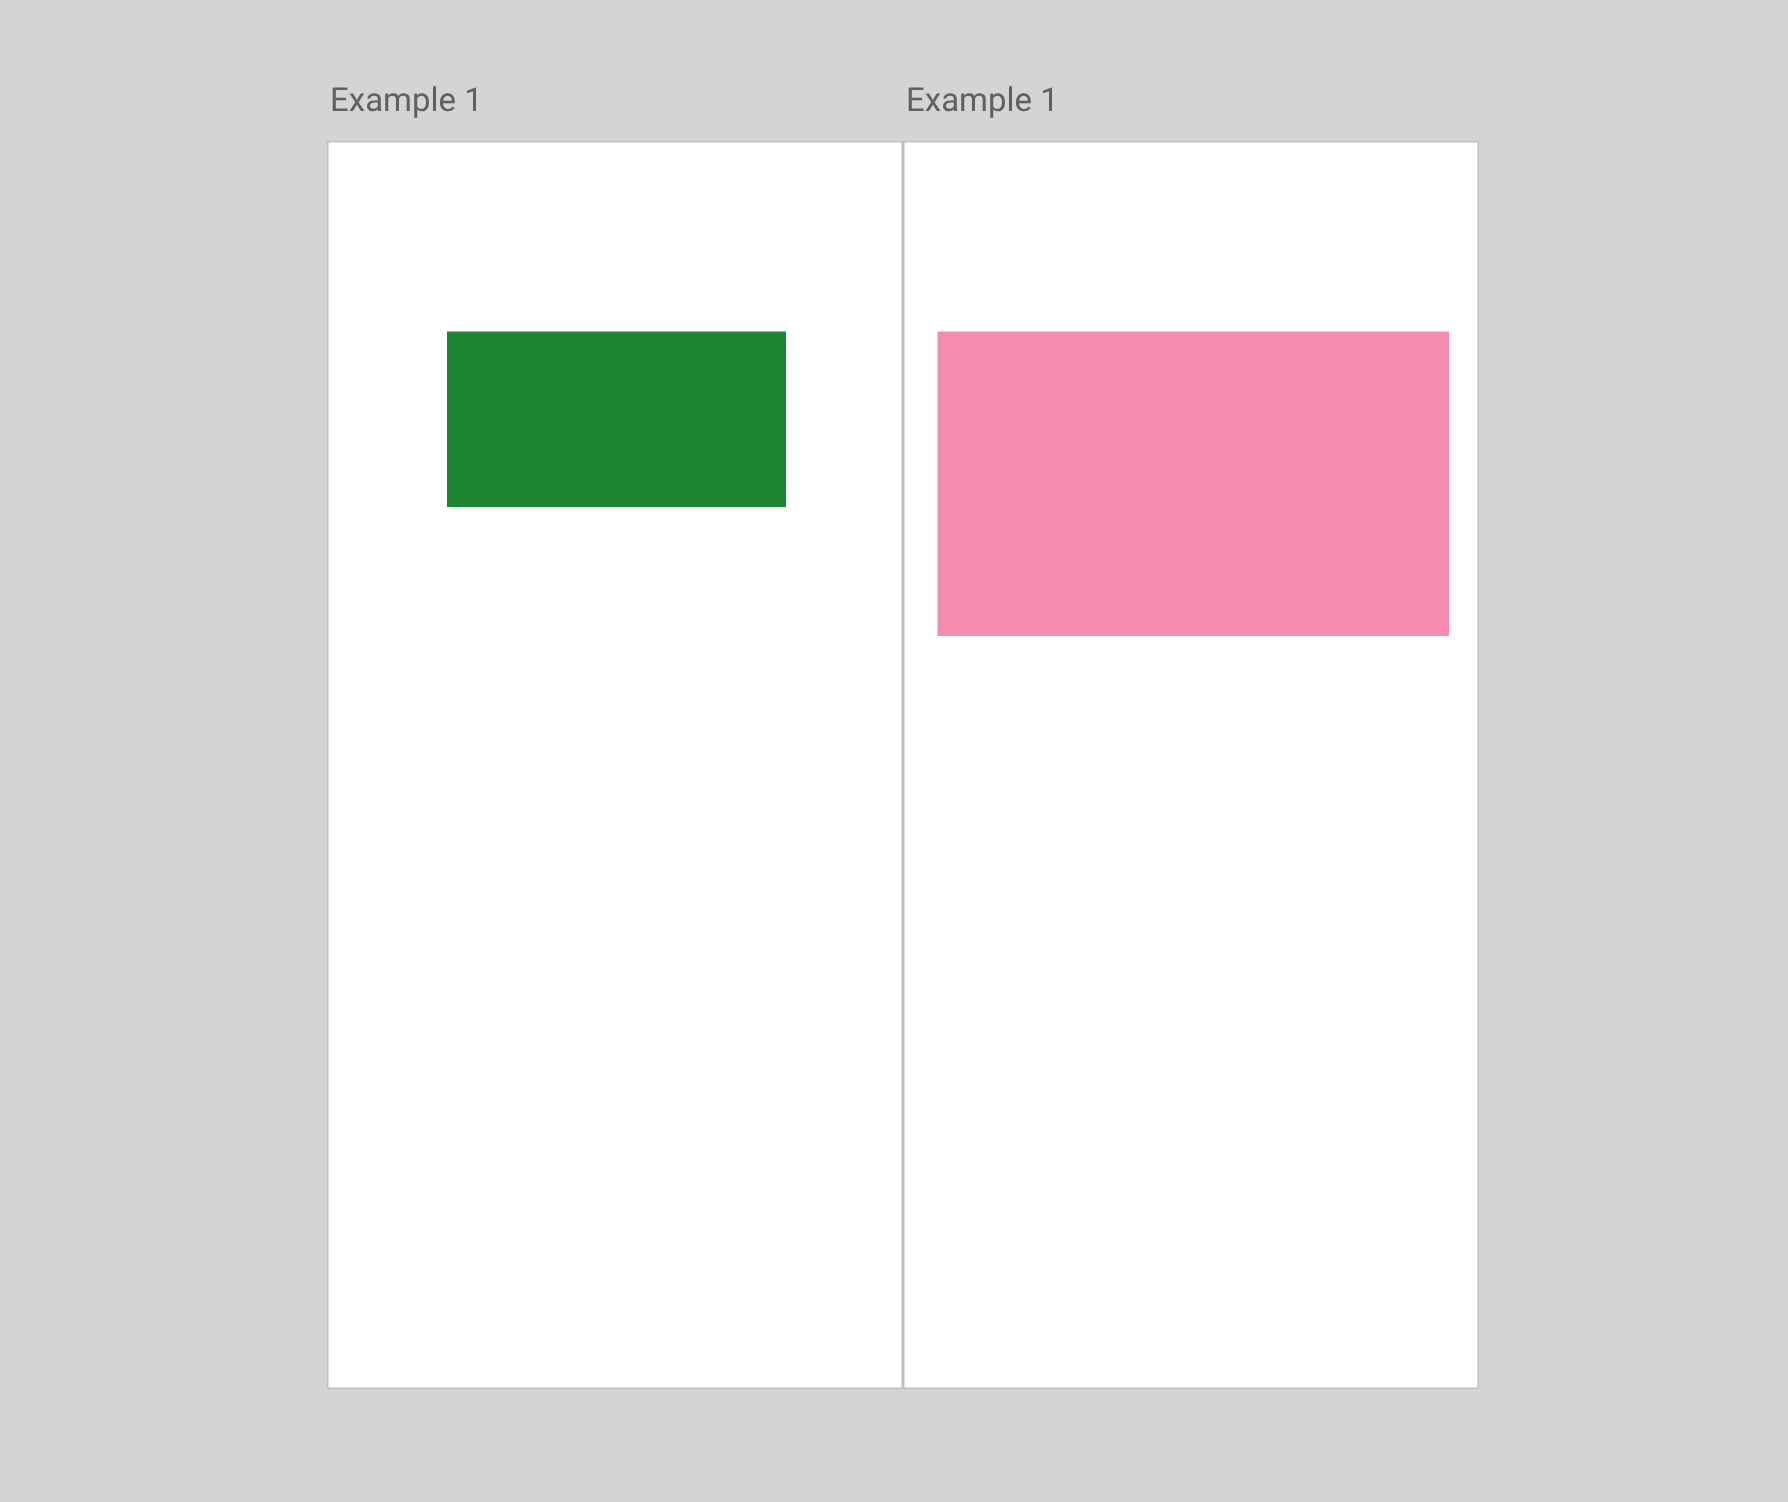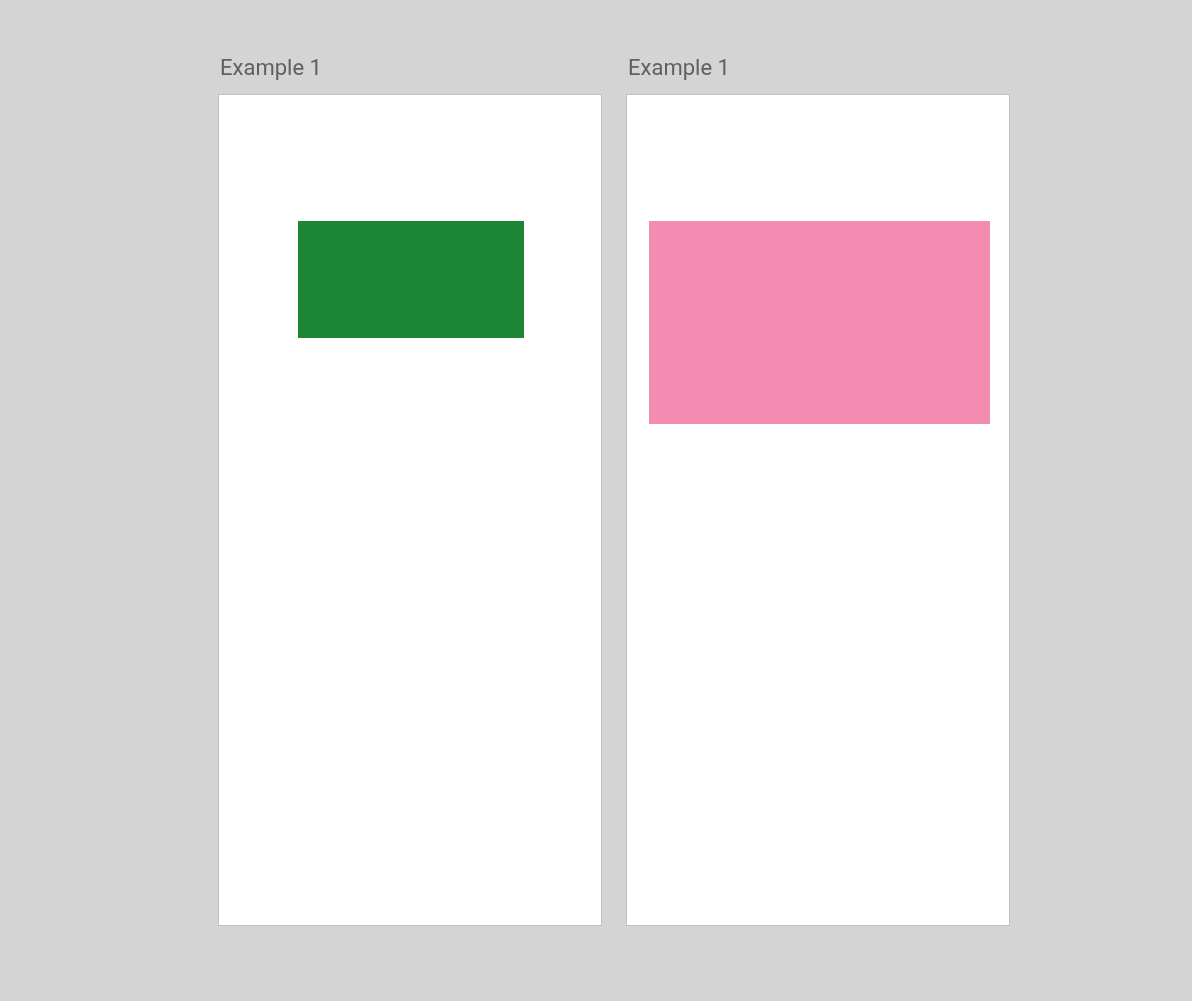--- a/index.html
+++ b/index.html
@@ -9,21 +9,20 @@
     }
     body {
       background-color: #d4d4d4;
       font-family: -apple-system, BlinkMacSystemFont, "Segoe UI", Roboto, Helvetica, Arial, sans-serif;
       width: 1192px;
       height: 1001px;
       padding: 55px 0 0 218px;
     }
     .container {
       display: flex;
-      gap: 24px;
     }
     .example-column {
       display: flex;
       flex-direction: column;
     }
     .example-label {
       color: #606060;
       font-size: 22px;
       font-weight: 400;
       margin-bottom: 14px;

